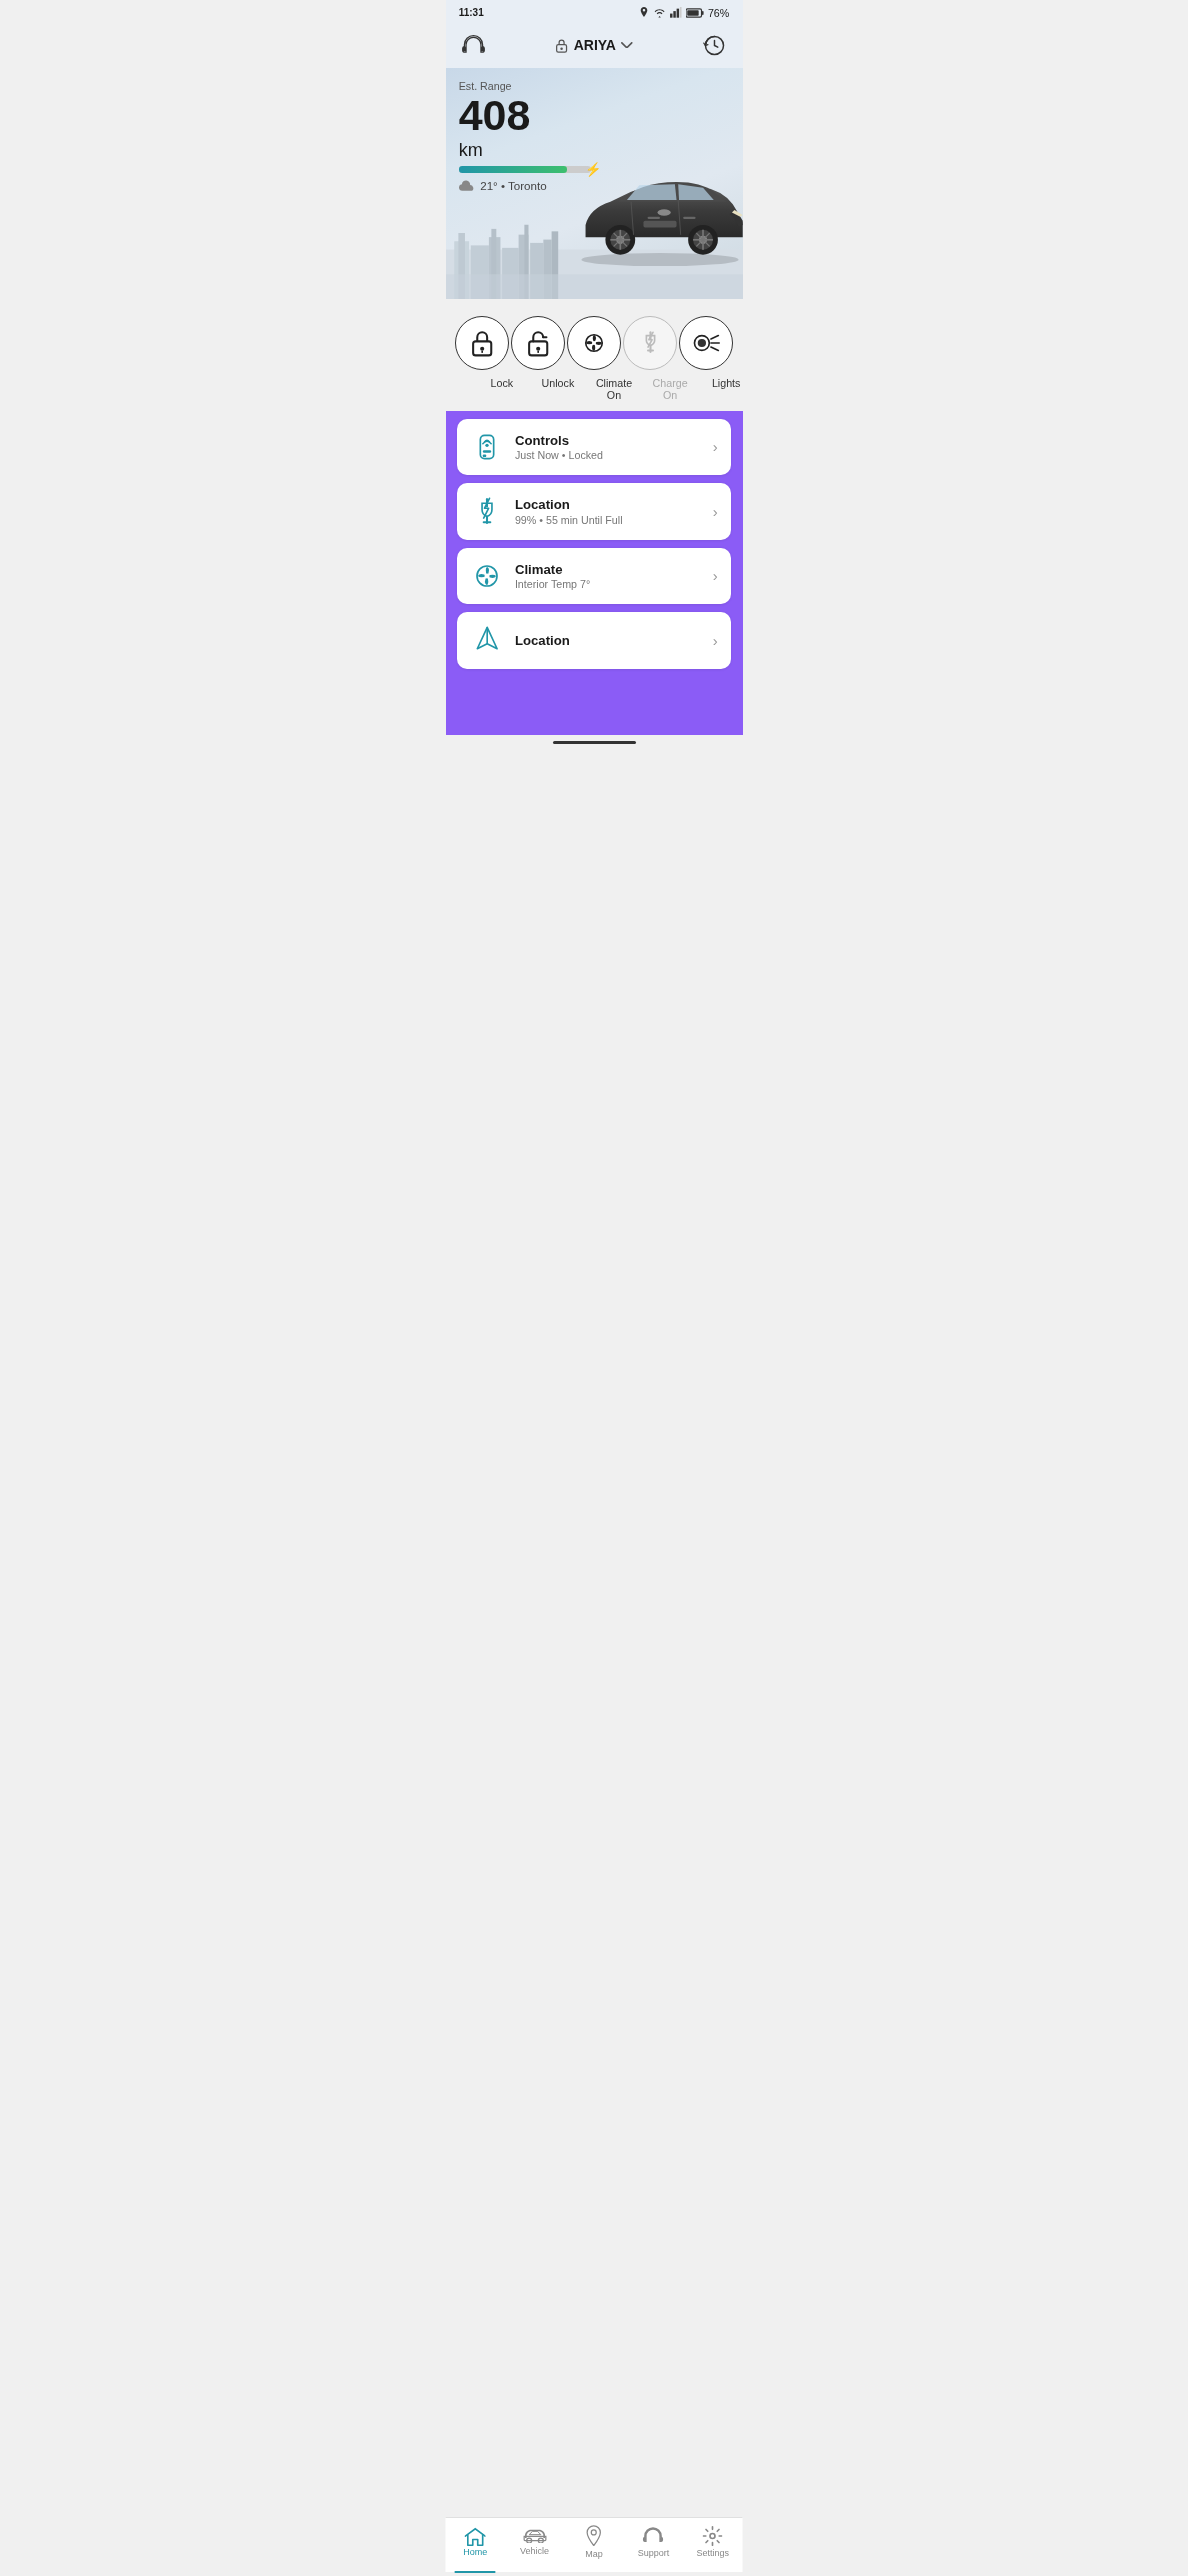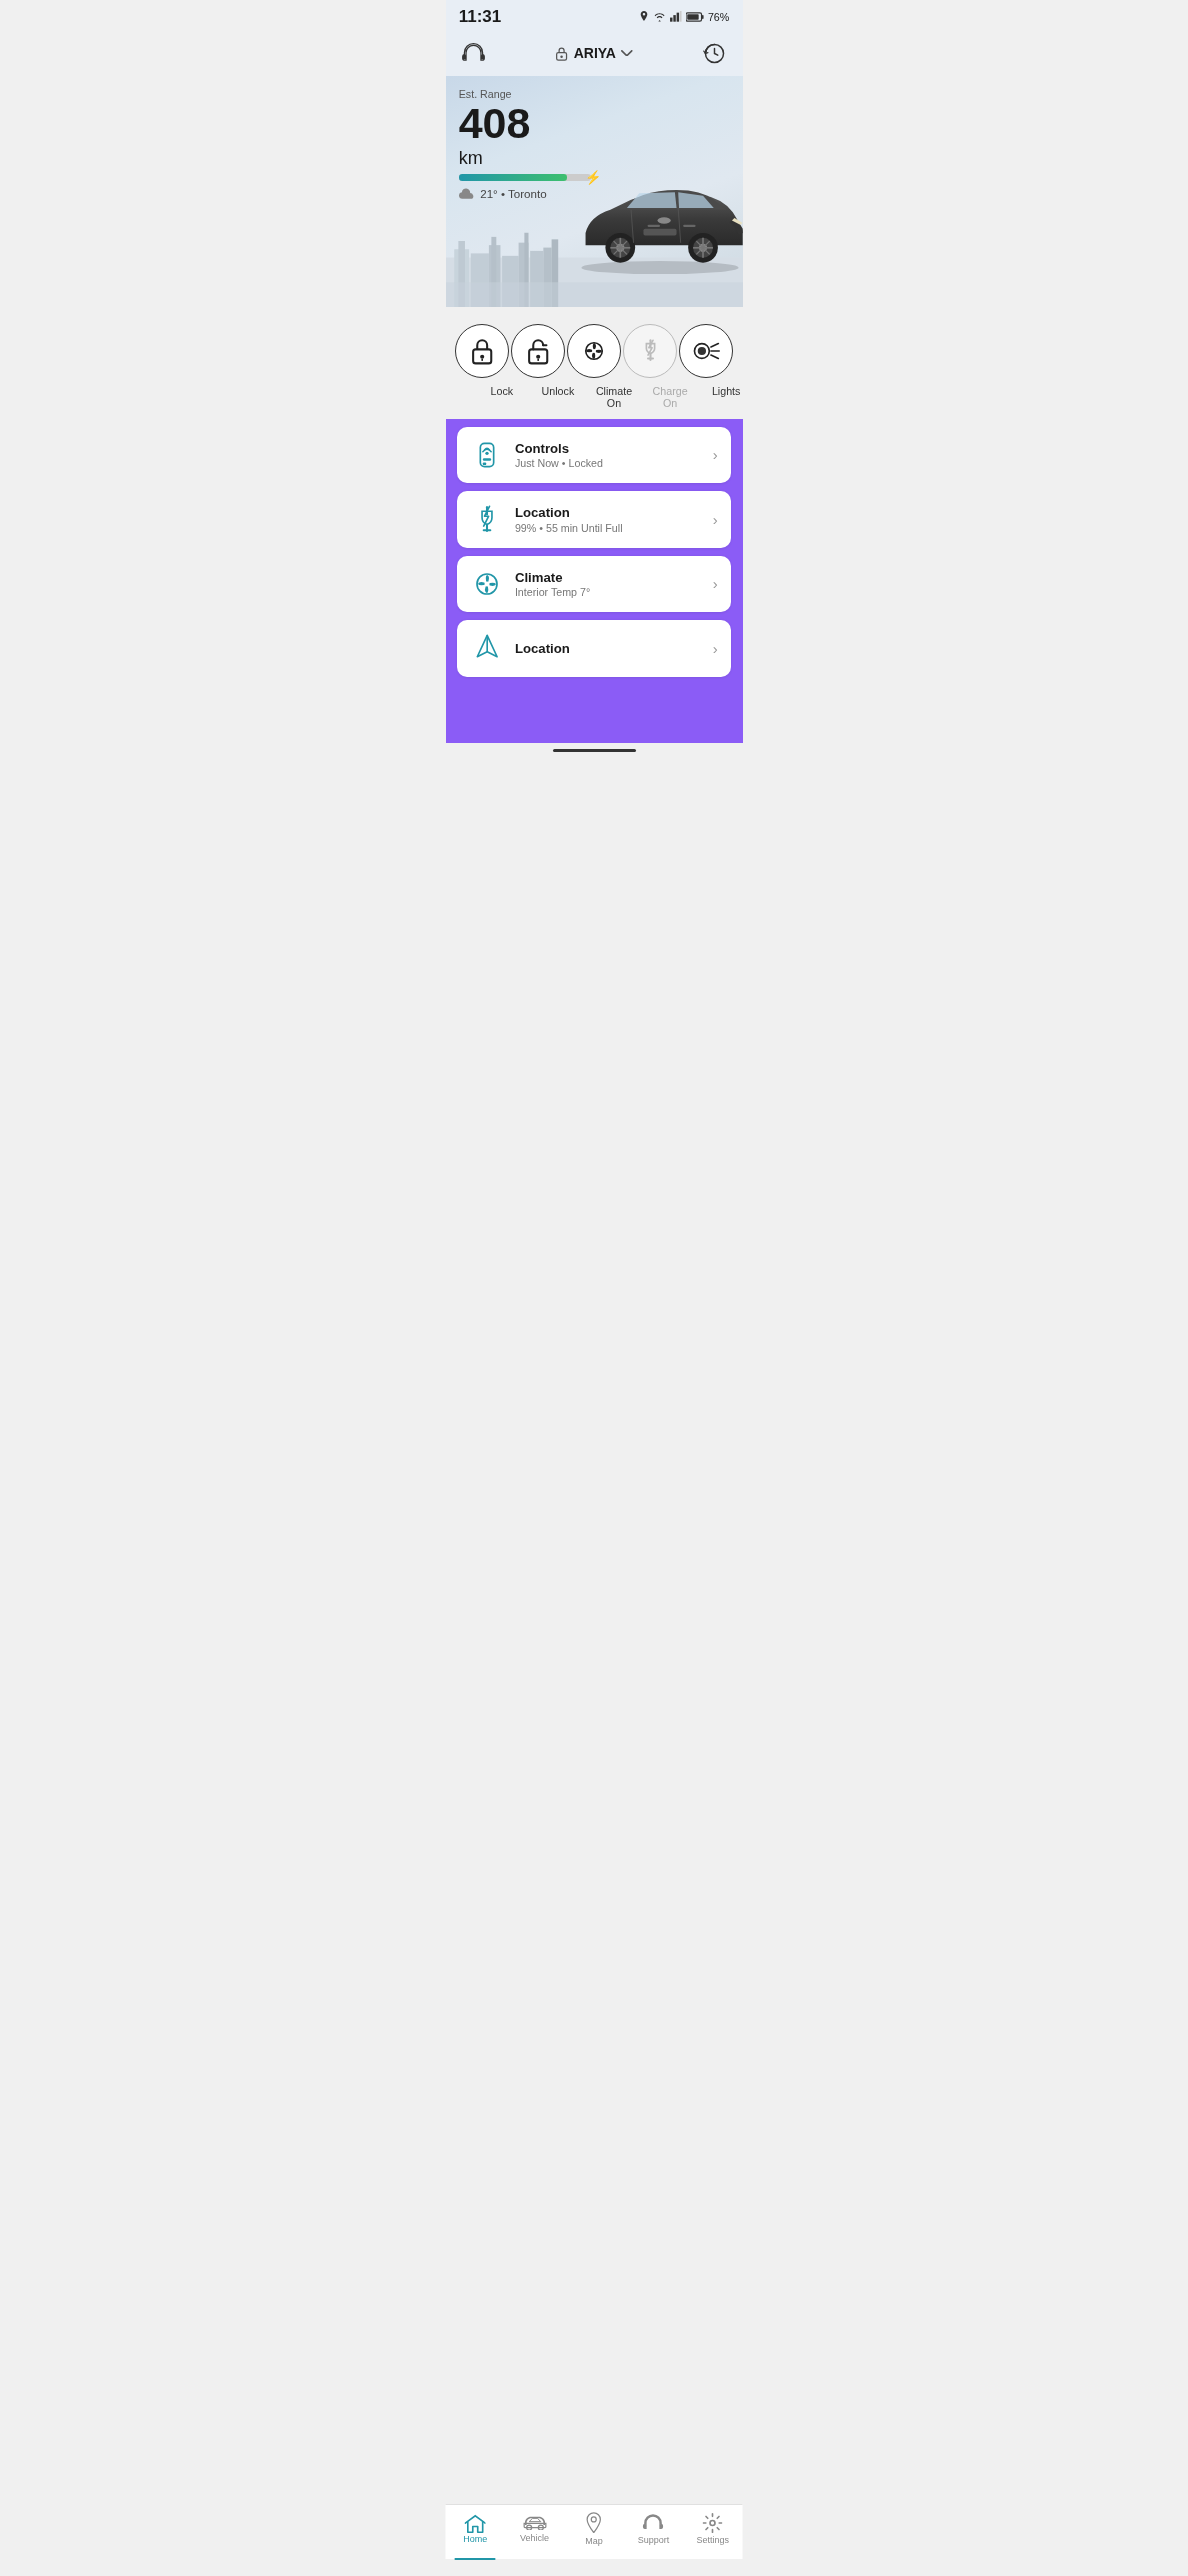--- a/index.html
+++ b/index.html
@@ -16,21 +16,21 @@
 
     
     .status-bar {
       display: flex;
       justify-content: space-between;
       align-items: center;
       padding: 6.6px 13.2px 3.3px;
       background: #e8eef5;
     }
     .status-time {
-      font-size: 17px;
+      font-size: 10px;
       font-weight: 600;
       color: #1a1a1a;
     }
     .status-icons {
       display: flex;
       align-items: center;
       gap: 4.1px;
       font-size: 10.7px;
       color: #1a1a1a;
     }
@@ -215,21 +215,21 @@
       margin-top: 1.7px;
     }
     .card-chevron {
       color: #999;
       font-size: 15px;
     }
 
     
     .bottom-nav {
       position: fixed;
-      bottom: 17px;
+      bottom: 4px;
       left: 50%;
       transform: translateX(-50%);
       width: 297px;
       background: white;
       border-top: 0.8px solid #e0e0e0;
       display: flex;
       justify-content: space-around;
       align-items: center;
       padding: 6.6px 0 13.2px;
     }

